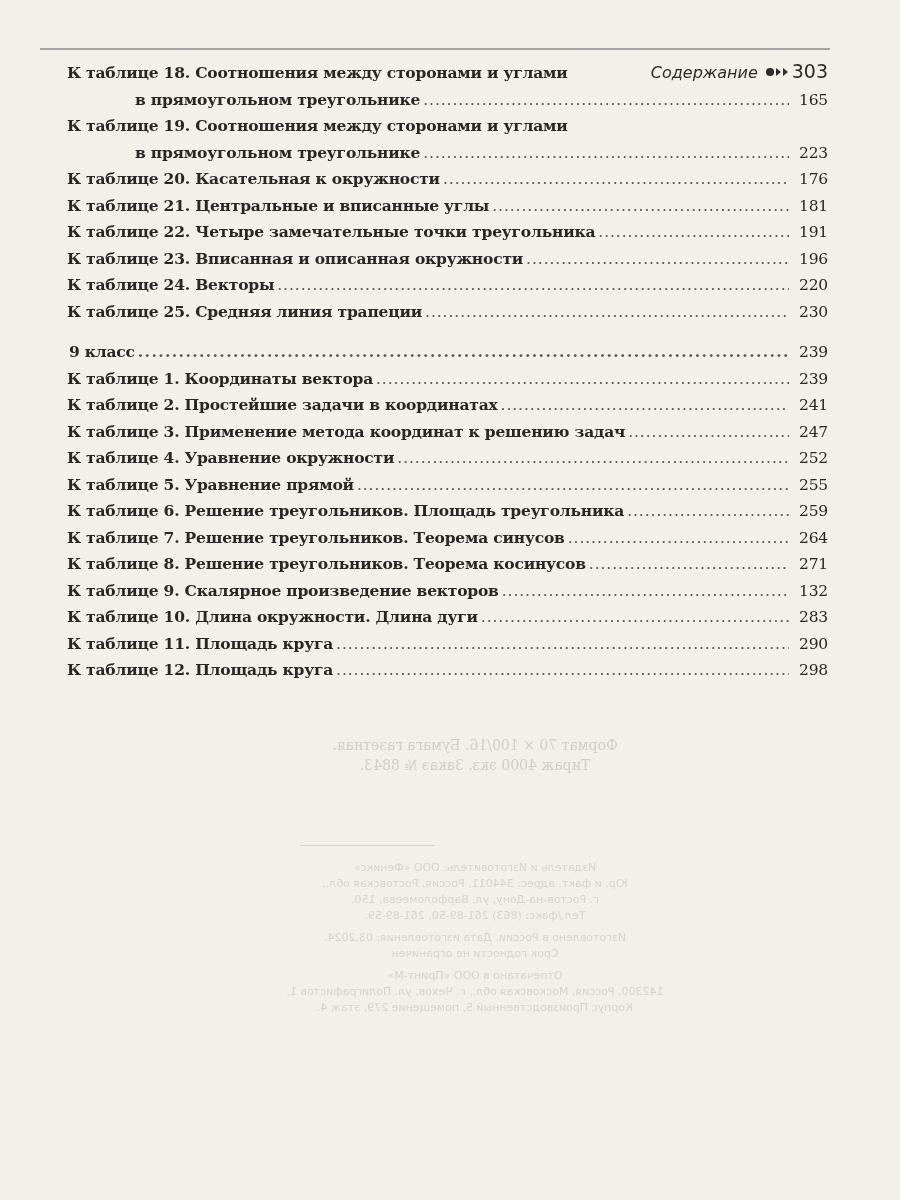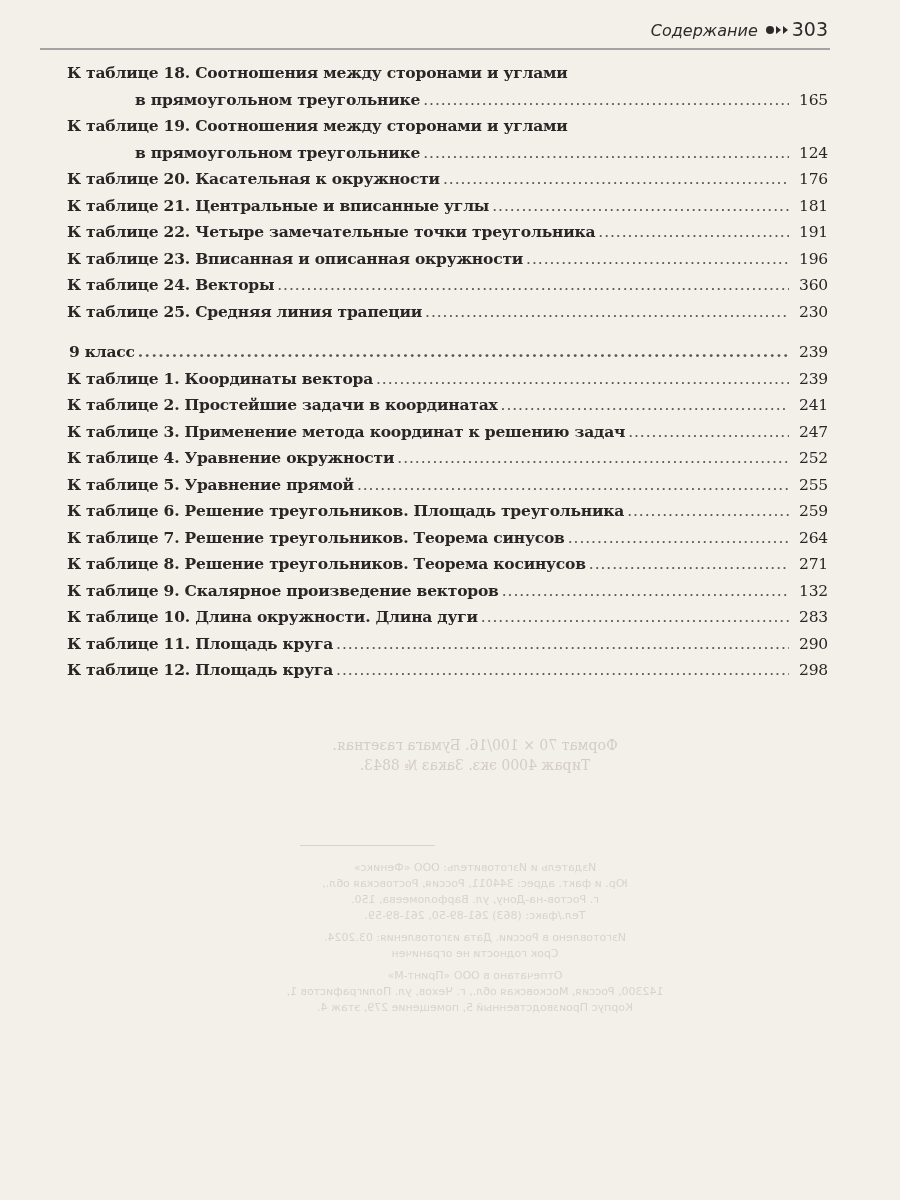--- a/index.html
+++ b/index.html
@@ -24,21 +24,21 @@
     font-style: italic; font-size: 16px; color: #2d2a2a;
   }
   .header-bullets {
     display: inline-flex; align-items: center; margin: 0 4px 0 8px; gap: 1px;
     position: relative; top: -2px;
   }
   .dot { display:inline-block; width:8px; height:8px; background:#2d2a2a; border-radius:50%; }
   .chev { display:inline-block; width:0; height:0; border-top:4px solid transparent; border-bottom:4px solid transparent; border-left:5px solid #2d2a2a; margin-left:1px; }
   .header-page {
     font-family: "DejaVu Sans", "Liberation Sans", sans-serif;
-    font-size: 19px; color: #2d2a2a;
+    font-size: 19px; color: #2d2a2a; margin-top: 42px;
   }
   .toc {
     position: absolute; left: 40px; top: 60px; width: 788px;
   }
   .toc-entry {
     font-size: 15.5px;
     line-height: 26.5px;
     letter-spacing: -0.2px;
   }
   .toc-entry.sub { padding-left: 27px; }
@@ -111,21 +111,21 @@
         <span class="pagenum">165</span>
       </div>
   </div>
   <div class="toc-entry sub">
     <div class="line">
         <span class="text">К таблице 19. Соотношения между сторонами и углами</span>
       </div>
     <div class="line cont">
         <span class="text">в прямоугольном треугольнике</span>
         <span class="lead"></span>
-        <span class="pagenum">124</span>
+        <span class="pagenum">223</span>
       </div>
   </div>
   <div class="toc-entry sub">
       <div class="line">
         <span class="text">К таблице 20. Касательная к окружности</span>
         <span class="lead"></span>
         <span class="pagenum">176</span>
       </div>
     </div>
   <div class="toc-entry sub">
@@ -146,21 +146,21 @@
       <div class="line">
         <span class="text">К таблице 23. Вписанная и описанная окружности</span>
         <span class="lead"></span>
         <span class="pagenum">196</span>
       </div>
     </div>
   <div class="toc-entry sub">
       <div class="line">
         <span class="text">К таблице 24. Векторы</span>
         <span class="lead"></span>
-        <span class="pagenum">360</span>
+        <span class="pagenum">220</span>
       </div>
     </div>
   <div class="toc-entry sub">
       <div class="line">
         <span class="text">К таблице 25. Средняя линия трапеции</span>
         <span class="lead"></span>
         <span class="pagenum">230</span>
       </div>
     </div>
 

